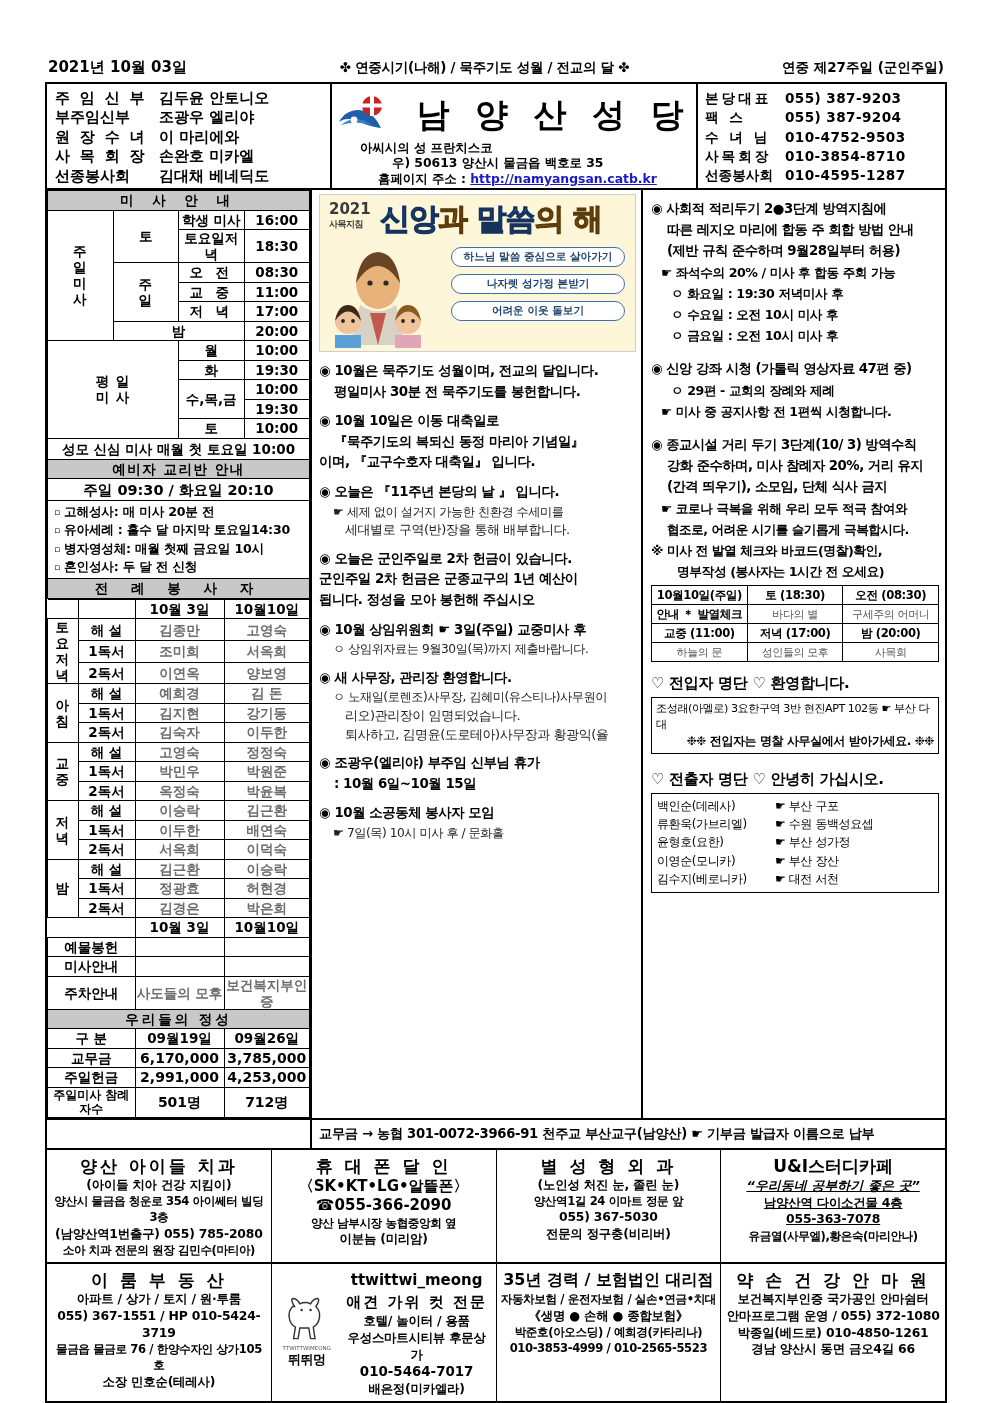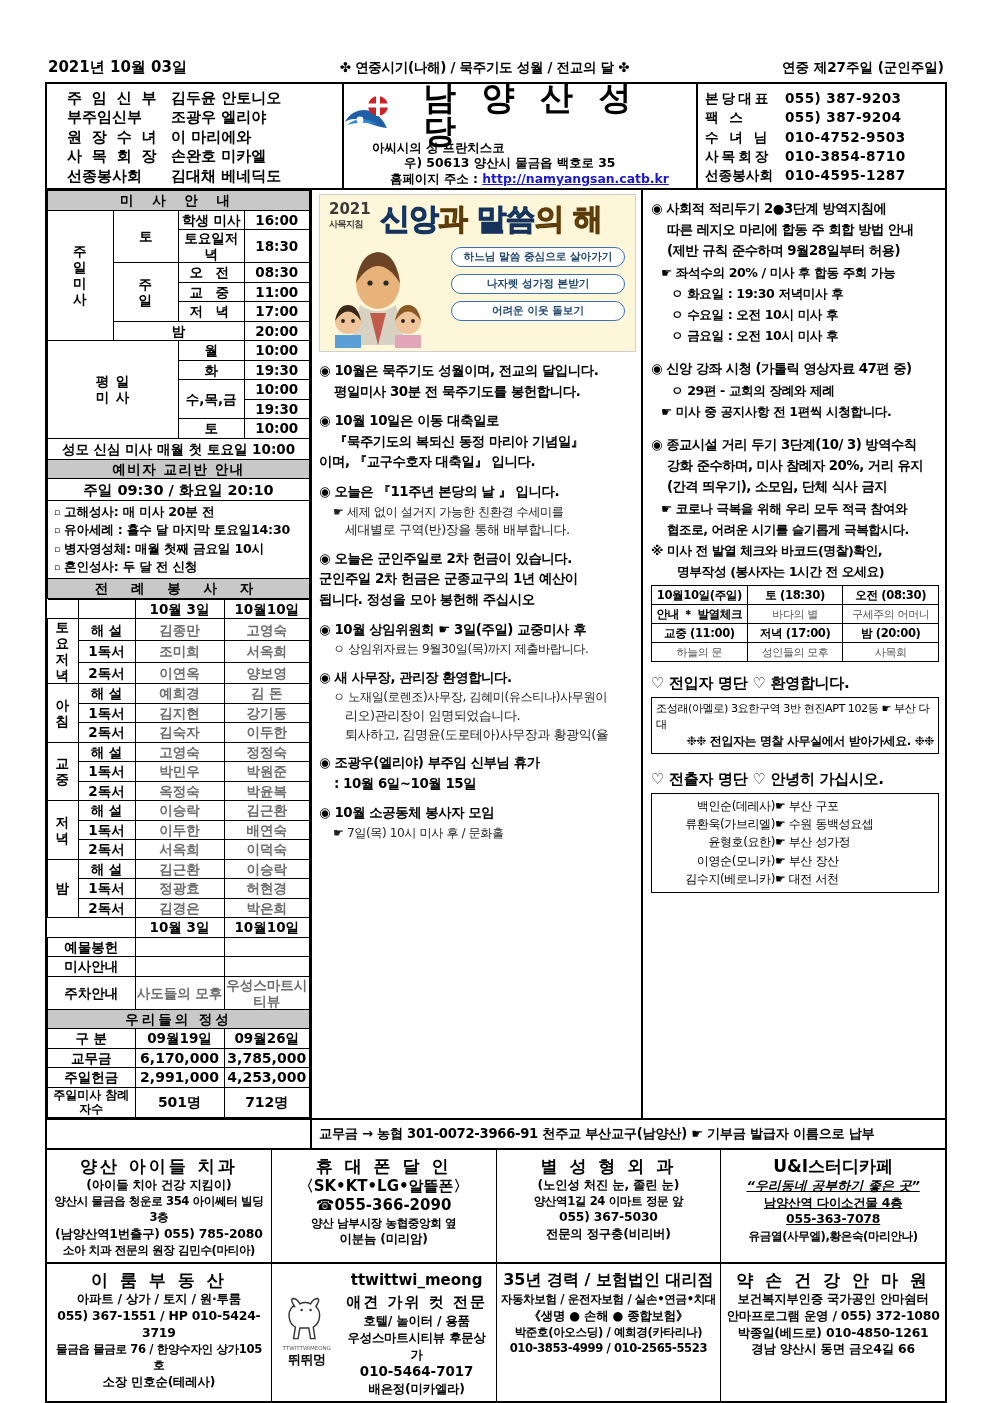--- a/index.html
+++ b/index.html
@@ -14,21 +14,21 @@
   
   .topline{display:flex;align-items:flex-end;justify-content:space-between;font-size:14.5px;font-weight:bold;padding:0 3px 5px 3px;}
   .topline .mid{font-size:13.5px;letter-spacing:-0.3px;}
   .topline .right{font-size:13.5px;}
   .topline .left{font-size:15px;}
   table{border-collapse:collapse;}
   td,th{border:1px solid #000;padding:0;vertical-align:middle;text-align:center;}
 
   
   .hdr{display:flex;border:2px solid #000;height:108px;box-sizing:border-box;}
-  .hdr-l{width:285px;border-right:2px solid #000;box-sizing:border-box;padding:5px 6px 0 8px;margin-left:12px;}
+  .hdr-l{width:285px;border-right:2px solid #000;box-sizing:border-box;padding:5px 6px 0 8px;}
   .hdr-l .row{display:flex;font-size:15px;font-weight:bold;line-height:19.4px;letter-spacing:0px;}
   .hdr-l .k{width:104px;letter-spacing:2.3px;}
   .hdr-l .k.tight{letter-spacing:0px;}
   .hdr-l .v{flex:1;}
   .hdr-c{flex:1;border-right:2px solid #000;box-sizing:border-box;position:relative;padding-top:4px;}
   .logo-row{display:flex;align-items:center;justify-content:center;gap:23px;height:52px;}
   .emblem{position:relative;width:56px;height:36px;flex:none;}
   .emblem .wave{position:absolute;left:0;top:9px;width:44px;height:24px;}
   .emblem .cross{position:absolute;left:23px;top:-1px;width:22px;height:22px;}
   .chname{font-size:33px;font-weight:bold;letter-spacing:7px;line-height:1;}
@@ -85,21 +85,21 @@
   .rnote .f{font-weight:bold;font-size:12.6px;padding-left:10px;letter-spacing:-0.4px;}
   .rtbl{width:100%;table-layout:fixed;margin-top:3px;}
   .rtbl td{font-size:11.6px;font-weight:bold;height:18px;letter-spacing:-0.4px;}
   .rtbl td.g{font-weight:normal;color:#555;font-size:11px;}
   .heart{font-size:15px;font-weight:bold;letter-spacing:-0.3px;margin:12px 0 4px 0;}
   .box{border:1px solid #000;padding:3px 4px;}
   .box .l{font-size:11.2px;line-height:15.6px;letter-spacing:-0.5px;}
   .box .c{text-align:right;font-weight:bold;font-size:12px;letter-spacing:-0.4px;}
   .movelist{border:1px solid #000;padding:3px 5px;margin-top:2px;}
   .movelist .mr{display:flex;font-size:12px;line-height:18.4px;letter-spacing:-0.4px;}
-  .movelist .n{width:118px;text-align:right;}
+  .movelist .n{width:118px;}
 
   
   .bankrow{display:flex;border-left:2px solid #000;border-right:2px solid #000;border-bottom:2px solid #000;}
   .bankrow .bl{width:265px;border-right:2px solid #000;box-sizing:border-box;}
   .bankrow .br{flex:1;box-sizing:border-box;font-size:13.2px;font-weight:bold;padding:5px 0 5px 7px;letter-spacing:-0.3px;}
 
   
   .ads{border:2px solid #000;border-top:none;}
   .adrow{display:flex;}
   .adrow.r1{border-bottom:2px solid #000;}
@@ -388,21 +388,21 @@
           <td></td>
             </tr>
         <tr>
               <td colspan="2">미사안내</td>
           <td></td>
           <td></td>
             </tr>
         <tr>
               <td colspan="2">주차안내</td>
           <td class="grey small">사도들의 모후</td>
-          <td class="grey small">우성스마트시티뷰</td>
+          <td class="grey small">보건복지부인증</td>
             </tr>
 
         <tr>
               <td colspan="4" class="bandhead2" style="letter-spacing:3px">우리들의  정성</td>
             </tr>
         <tr>
               <td colspan="2">구    분</td>
           <td>09월19일</td>
           <td>09월26일</td>
             </tr>

